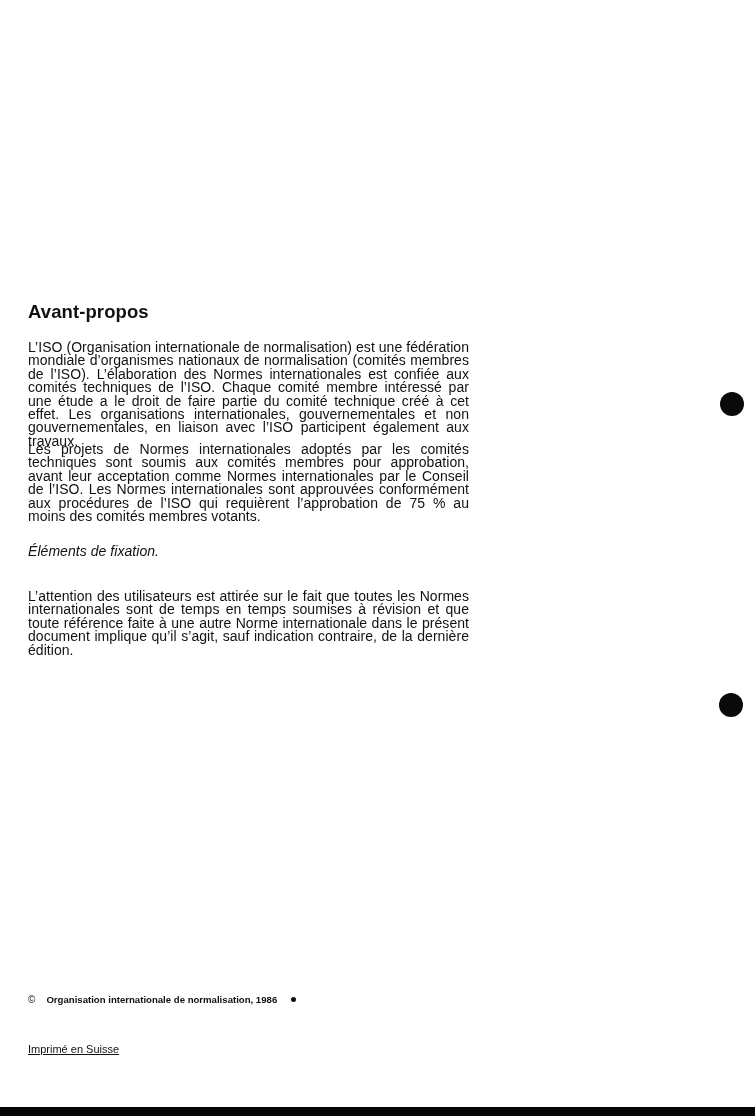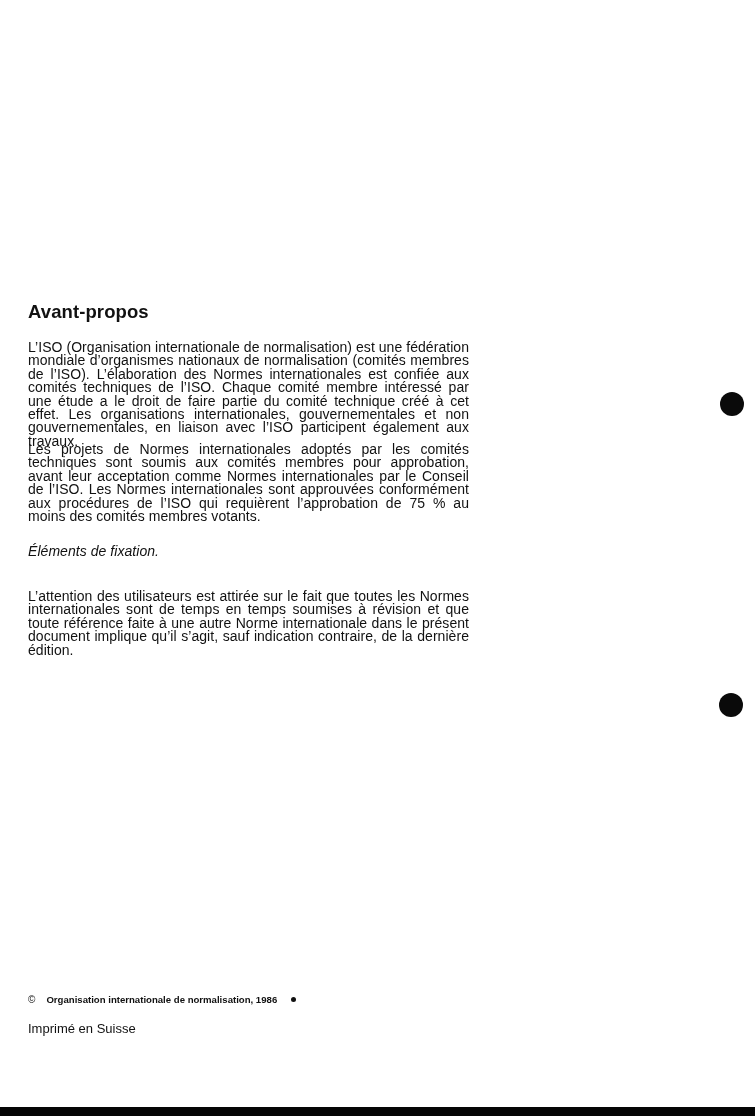--- a/index.html
+++ b/index.html
@@ -50,22 +50,23 @@
     .footer-copyright .bullet {
       display: inline-block;
       width: 5px; height: 5px;
       background: #111;
       border-radius: 50%;
       margin-left: 14px;
     }
     .printed {
       position: absolute;
       left: 28px;
-      top: 1021px;
-      font-size: 13px;
+      top: 1043px;
+      font-size: 11px;
+      text-decoration: underline;
     }
     .punch-hole {
       position: absolute;
       width: 24px;
       height: 24px;
       background: #0a0a0a;
       border-radius: 50%;
     }
     #hole1 { left: 720px; top: 392px; }
     #hole2 { left: 719px; top: 693px; }

